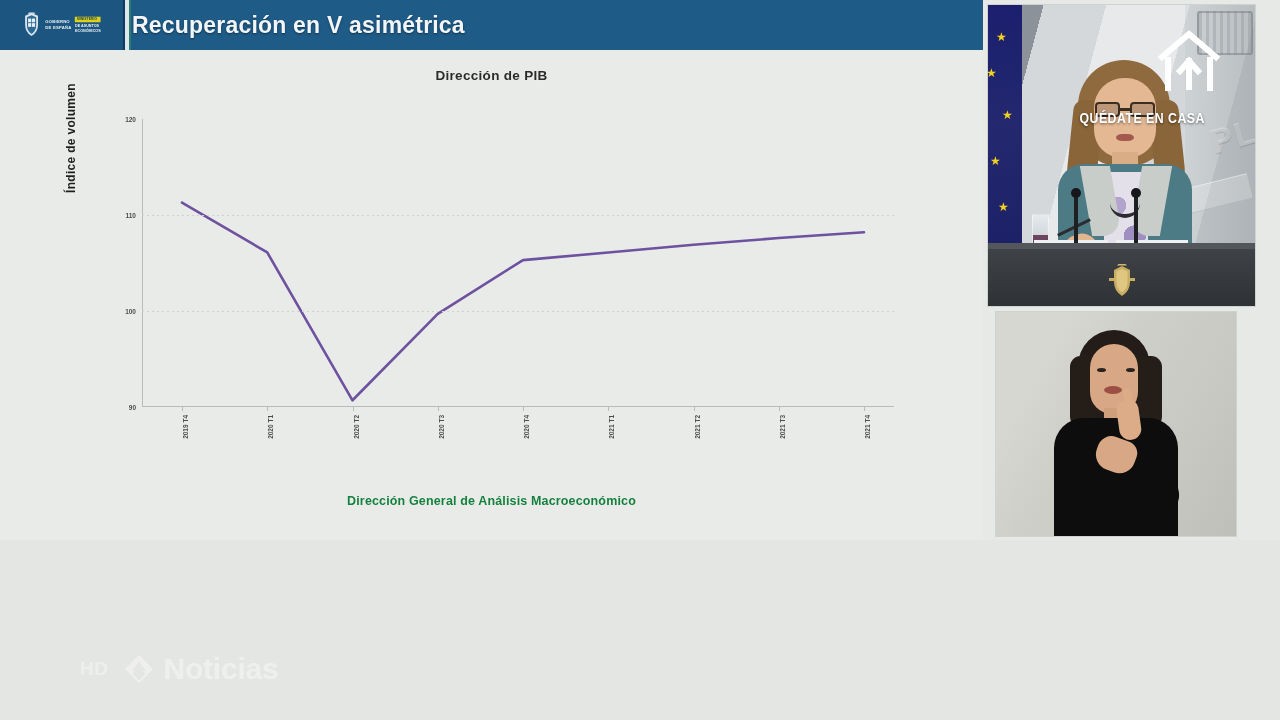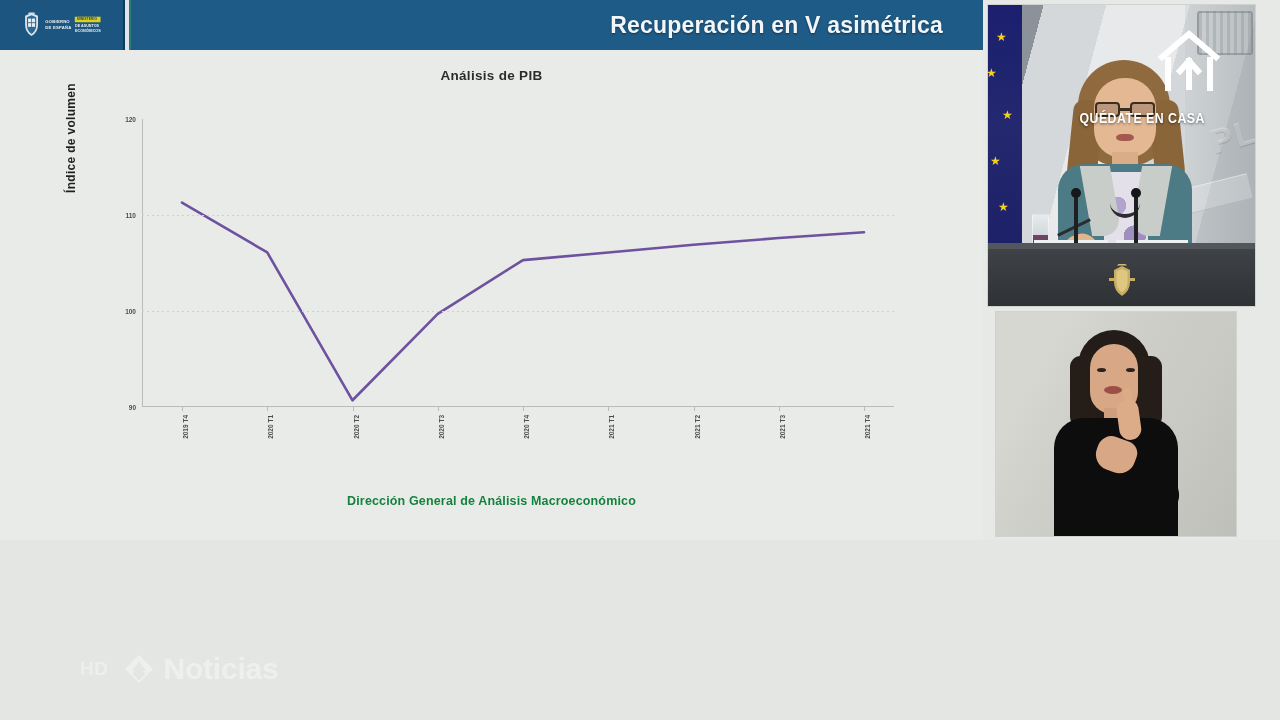--- a/index.html
+++ b/index.html
@@ -59,21 +59,21 @@
   .min-text {
     font-size:4px; line-height:1.3; color:#eaf0f5; font-weight:700;
     white-space:nowrap; margin-top:1px;
   }
   .header-divider {
     width:9px; height:50px; flex:0 0 auto;
     background:linear-gradient(to right,#0d3c5c 0 2px,#dfe7ec 2px 6px,#2b7c72 6px 8px,#1e5b87 8px 9px);
   }
   .slide-title {
     flex:1 1 auto;
-    text-align:right;
+    text-align:left;
     color:#f2f6f9;
     font-size:23px;
     font-weight:700;
     letter-spacing:.2px;
     text-shadow:0 1px 2px rgba(0,0,0,.45);
     padding-right:40px;
   }
 
   
   .chart-title {
@@ -415,21 +415,21 @@
             <div class="min-text">ECONÓMICOS</div>
           </div>
         </div>
       </div>
 
       <div class="header-divider"></div>
 
       <div class="slide-title">Recuperación en V asimétrica</div>
     </div>
 
-    <div class="chart-title">Análisis de PIB</div>
+    <div class="chart-title">Dirección de PIB</div>
 
     <div class="chart-wrap">
       <div class="ylabel">Índice de volumen</div>
       <div class="plot" id="plot">
         <div class="plot-axis-v"></div>
         <div class="plot-axis-h"></div>
         <svg id="series-svg" width="752" height="288">
             <polyline points="40,83.52000000000004 125.25,133.44000000000005 210.5,281.28 295.75,194.88 381,141.12000000000003 466.25,133.44000000000005 551.5,125.75999999999993 636.75,119.04000000000008 722,113.27999999999997" fill="none" stroke="#6e519f" stroke-width="2.6" stroke-linejoin="round" stroke-linecap="round"></polyline>
           </svg>
       <div class="gridline" style="top: 96px;"></div>

